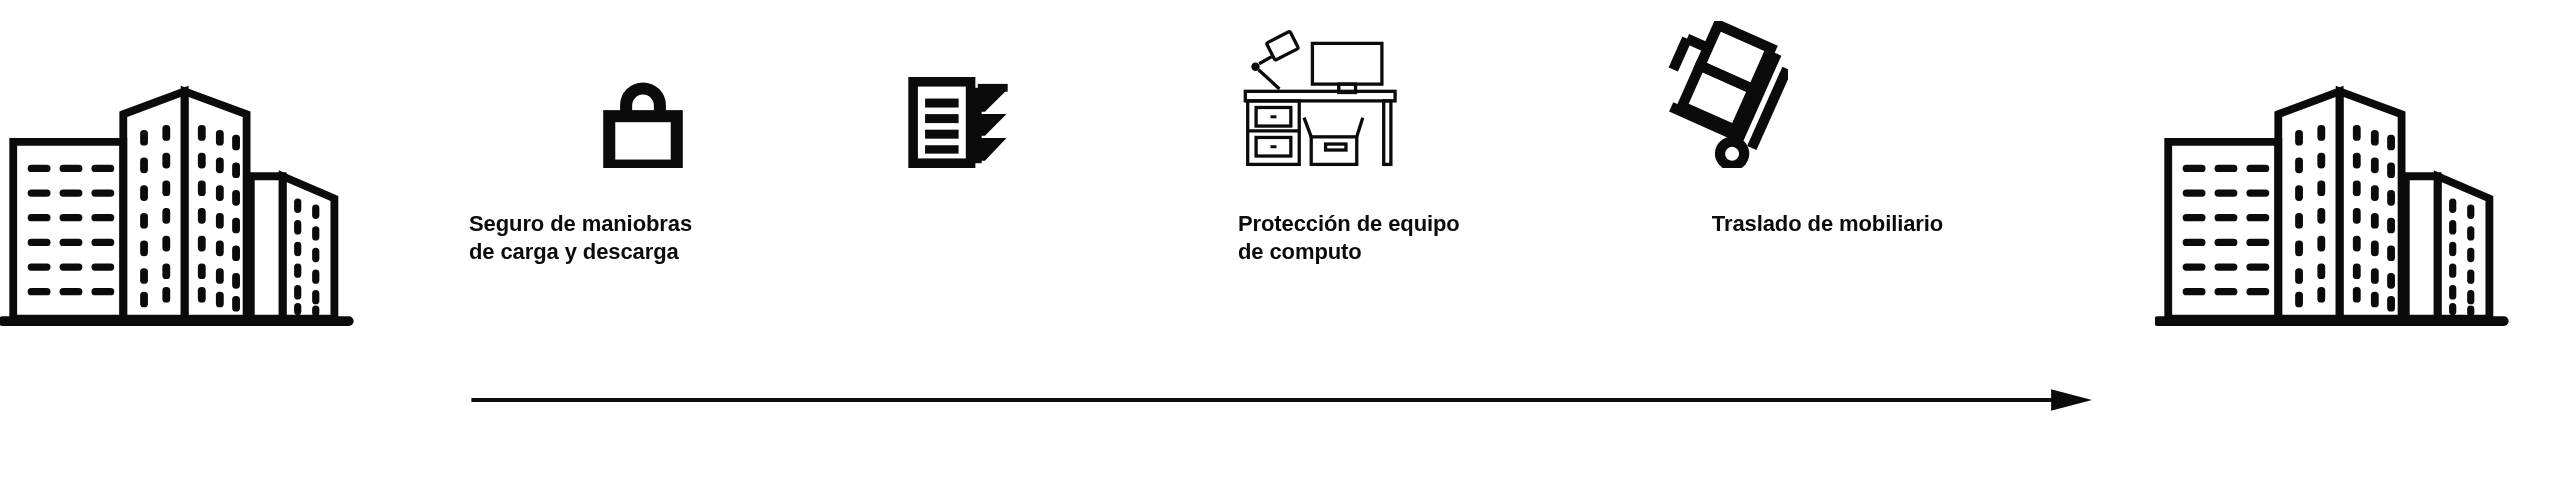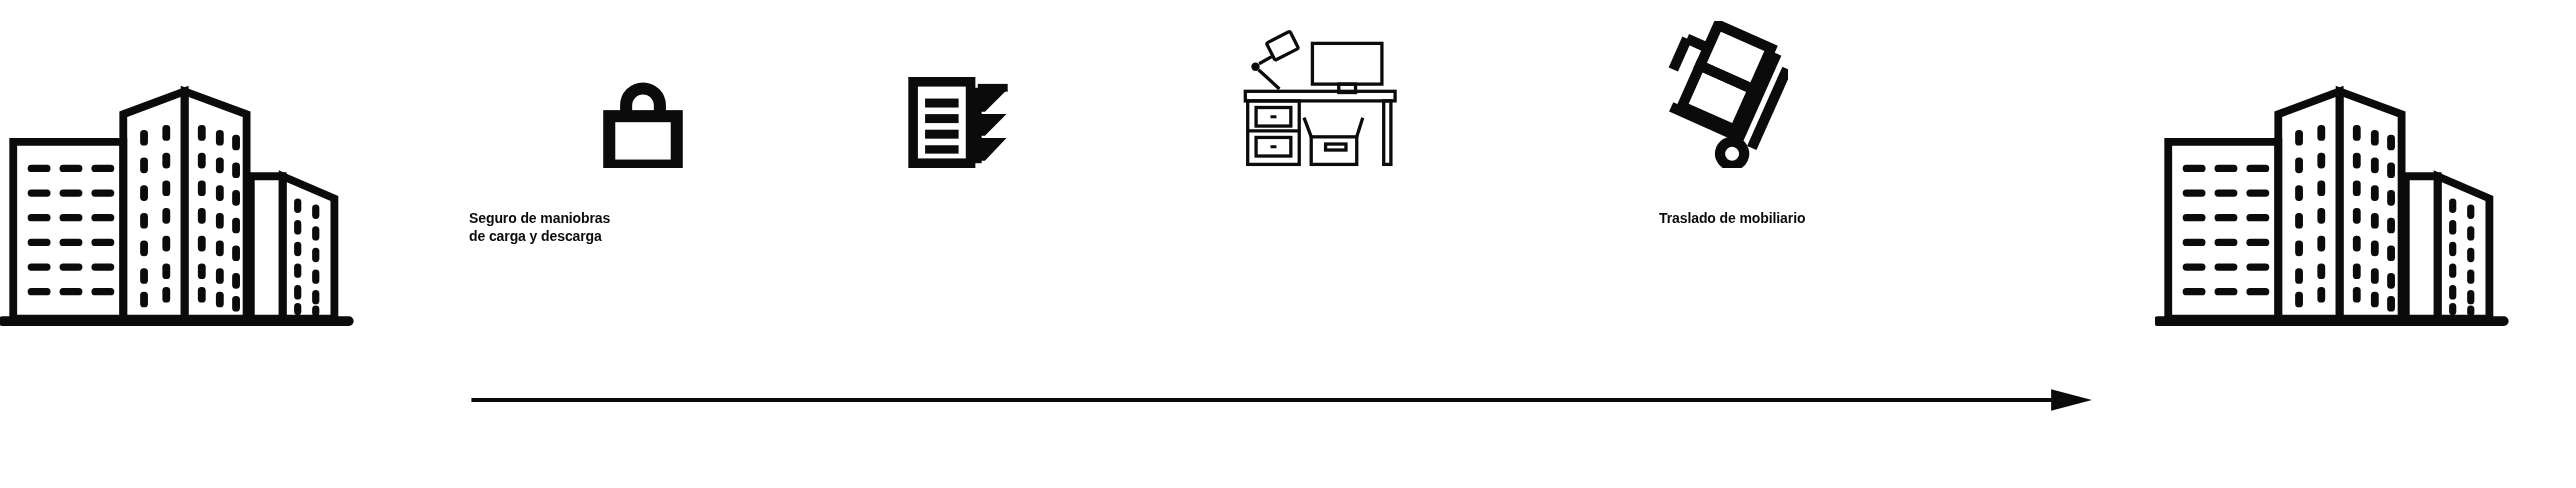--- a/index.html
+++ b/index.html
@@ -63,28 +63,28 @@
   .step-0 .step-icon { left: 133px; }
   .step-1 .step-icon { left: 0px; }
   .step-2 .step-icon { left: 0px; }
   .step-3 .step-icon { left: 0px; }
 
   .step-label {
     position: absolute;
     top: 210px;
     left: 0;
     width: 319px;
-    font-size: 14px;
+    font-size: 22px;
     font-weight: 700;
     line-height: 1.28;
     letter-spacing: -0.1px;
     color: #0b0b0b;
     white-space: pre-line;
   }
-  .step-3 .step-label { width: 337px; }
+  .step-3 .step-label { width: 337px; text-align: center; }
 
   
   #timeline {
     position: absolute;
     left: 469px;
     top: 373px;
     width: 1635px;
     height: 54px;
   }
   #timeline svg { display: block; width: 100%; height: 100%; }
@@ -253,20 +253,22 @@
             <line x1="122" y1="180" x2="110" y2="148"></line>
             <line x1="198" y1="180" x2="208" y2="148"></line>
             <rect x="146" y="192" width="34" height="10"></rect>
           </g>
           <g fill="#0b0b0b" stroke="none">
             <rect x="54" y="144" width="10" height="5"></rect>
             <rect x="54" y="194" width="10" height="5"></rect>
           </g>
         </svg>
       </div>
+      <div class="step-label">Protección de equipo
+de computo</div>
     </div>
 
     <div class="step step-3">
       <div class="step-icon">
         <svg width="129" height="147" viewBox="0 0 214 244" xmlns="http://www.w3.org/2000/svg" aria-hidden="true">
           <g transform="rotate(24 107 122)">
             <g fill="none" stroke="#0b0b0b" stroke-width="17" stroke-linecap="butt" stroke-linejoin="miter">
 
               <rect x="52" y="20" width="96" height="74"></rect>
 

